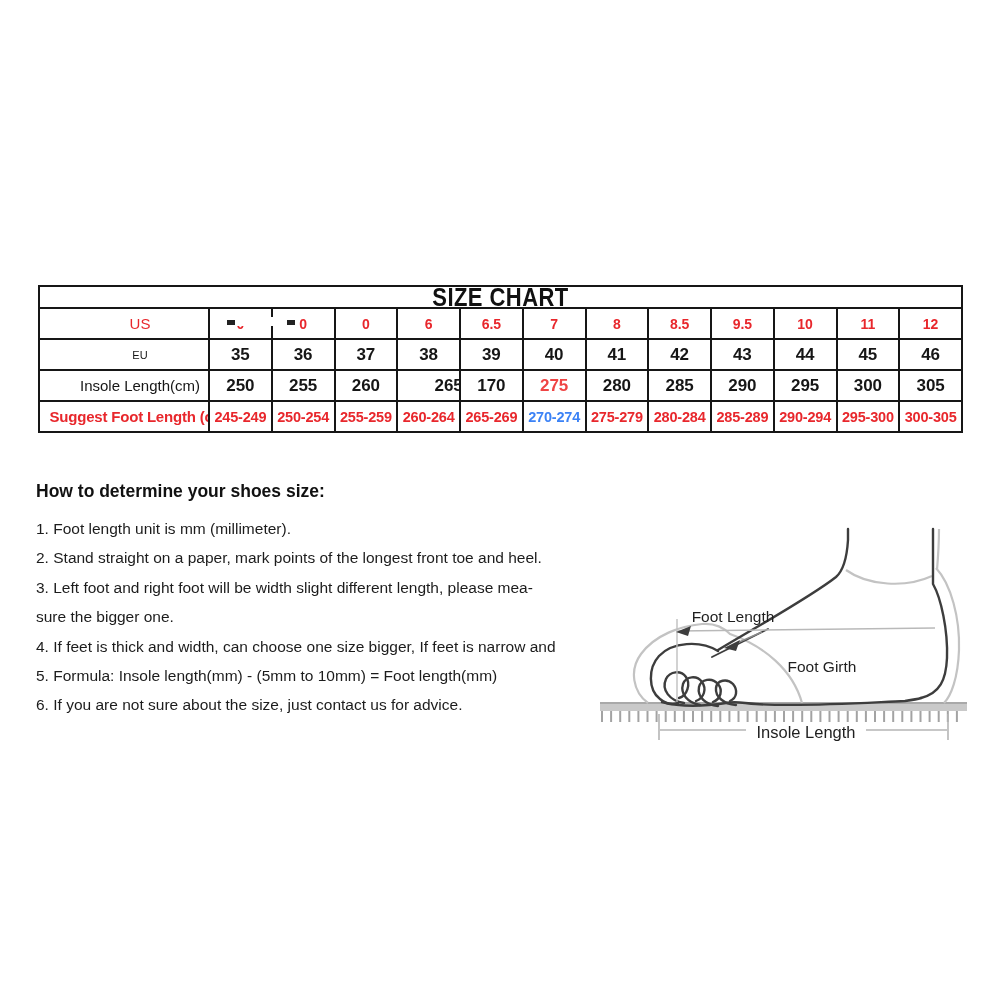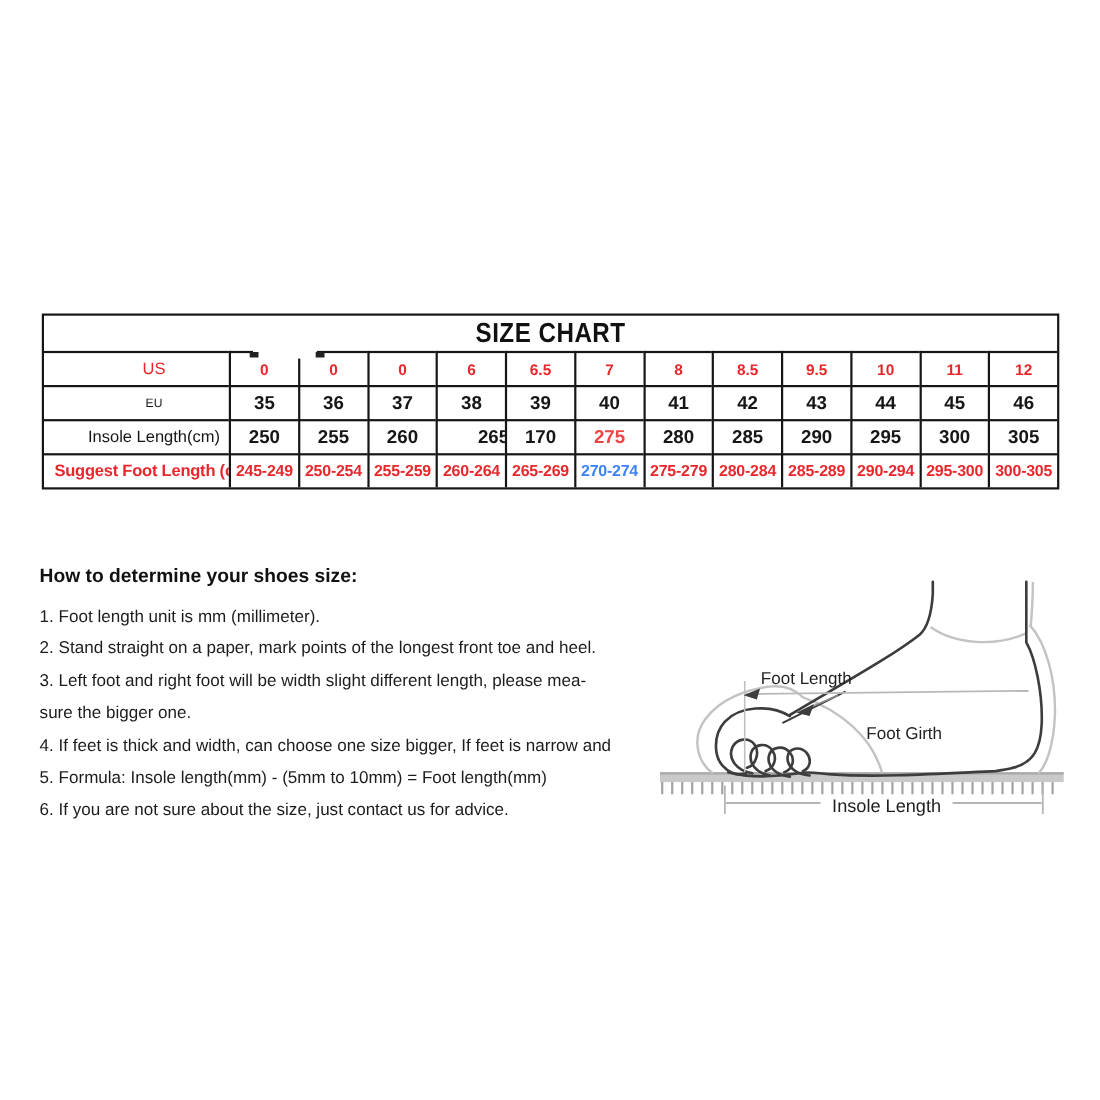--- a/index.html
+++ b/index.html
@@ -6,21 +6,21 @@
   body{
     width:1000px;height:1000px;position:relative;background:#ffffff;
     font-family:"Liberation Sans",sans-serif;overflow:hidden;color:#1c1c1c;
   }
   
   .size-table{
     position:absolute;left:38px;top:285px;width:925px;
     border:2px solid #161616;box-sizing:border-box;background:#fff;
   }
   .table-title{
-    height:32px;display:flex;align-items:center;justify-content:center;
+    height:20px;display:flex;align-items:center;justify-content:center;
   }
   .table-title span{
     font-weight:bold;font-size:25px;color:#111;
     transform:scaleX(.88);letter-spacing:.5px;white-space:nowrap;
   }
   .table-grid{
     display:grid;grid-template-columns:168px repeat(12,1fr);
   }
   .cell{
     height:31px;box-sizing:border-box;
@@ -36,21 +36,21 @@
   .cell.row-suggest-foot-length{font-size:14.5px;letter-spacing:-0.2px;}
   .cell.row-suggest-foot-length.label{font-weight:bold;font-size:15px;}
   .cell.row-us.label{font-size:15px;}
   .cell.row-eu.label{font-size:11px;}
   
   .smudge{position:absolute;left:230px;top:317px;width:58px;height:9px;background:#fff;}
   .smudge i{position:absolute;top:3px;width:8px;height:5px;background:#222;}
   .smudge i.l{left:-3px;}
   .smudge i.r{right:-7px;}
   
-  .instructions{position:absolute;left:36px;top:481px;width:580px;margin-top:32px;}
+  .instructions{position:absolute;left:36px;top:481px;width:580px;}
   .instructions .heading{font-size:17.5px;font-weight:bold;margin:0 0 12px 0;color:#111;}
   .instr-line{font-size:15.5px;line-height:29.4px;white-space:nowrap;color:#1c1c1c;}
   
   .diagram{position:absolute;left:595px;top:495px;width:405px;height:270px;}
   .diagram svg{display:block;}
   .diagram text{font-family:"Liberation Sans",sans-serif;fill:#1f1f1f;}
 </style>
 </head>
 <body>
 

